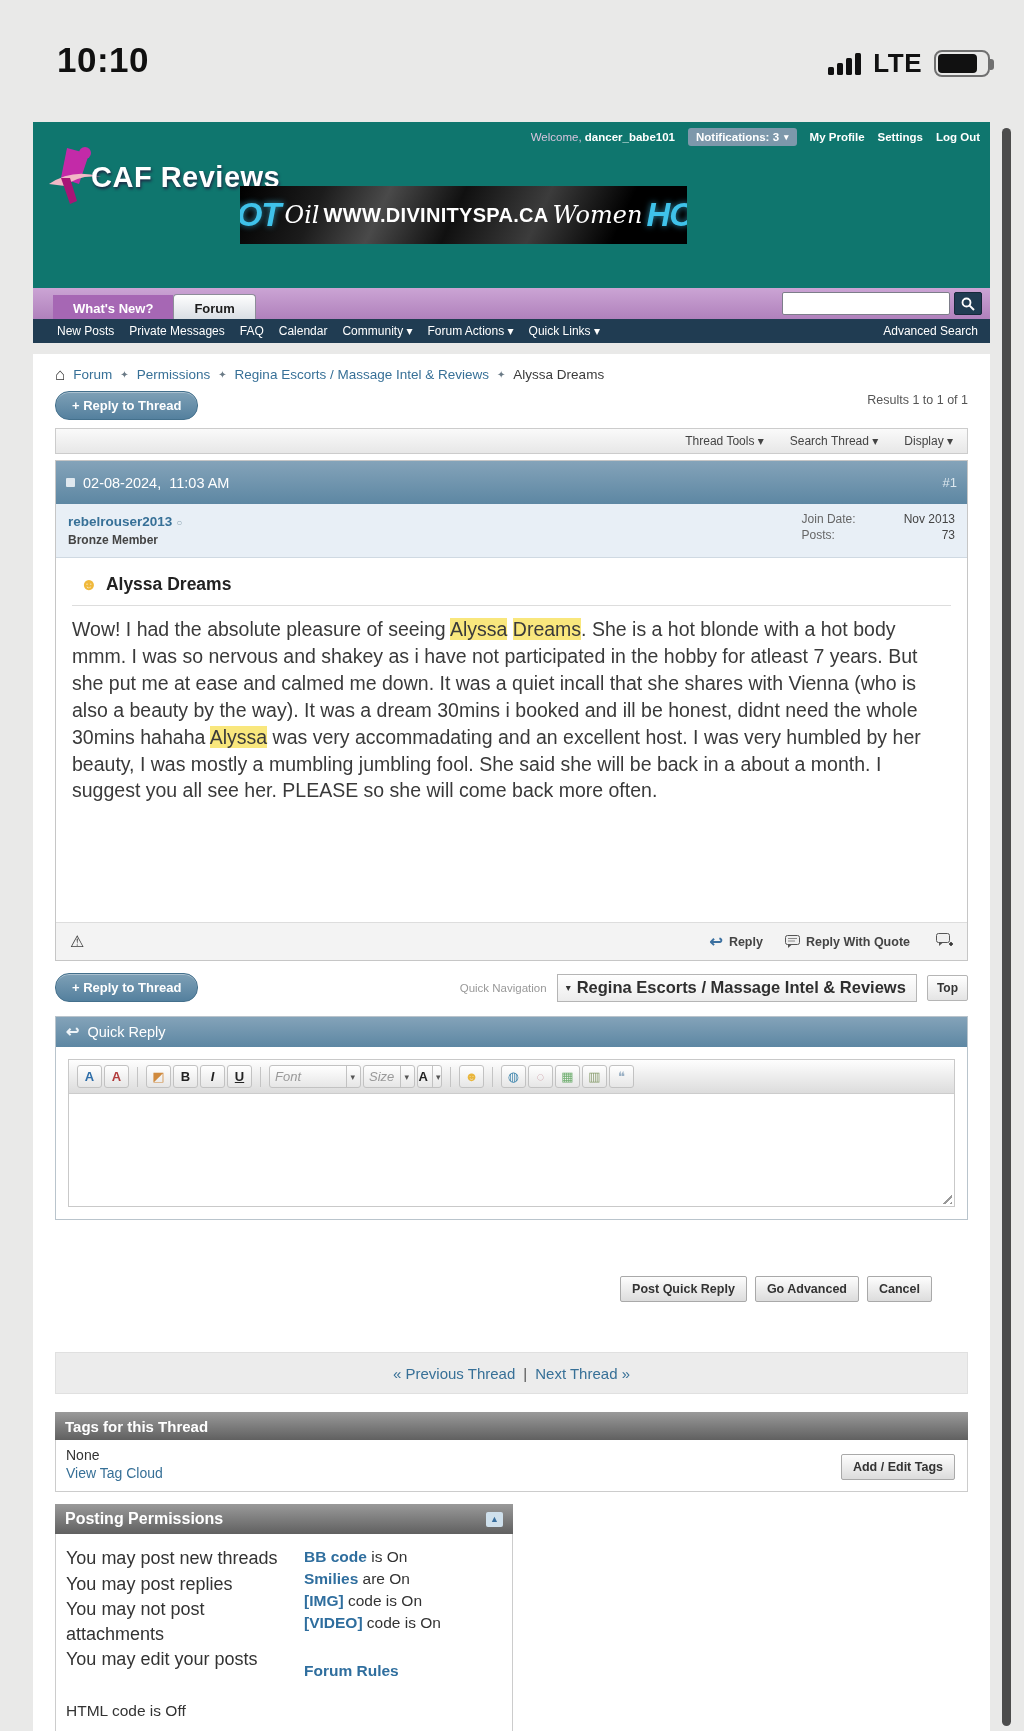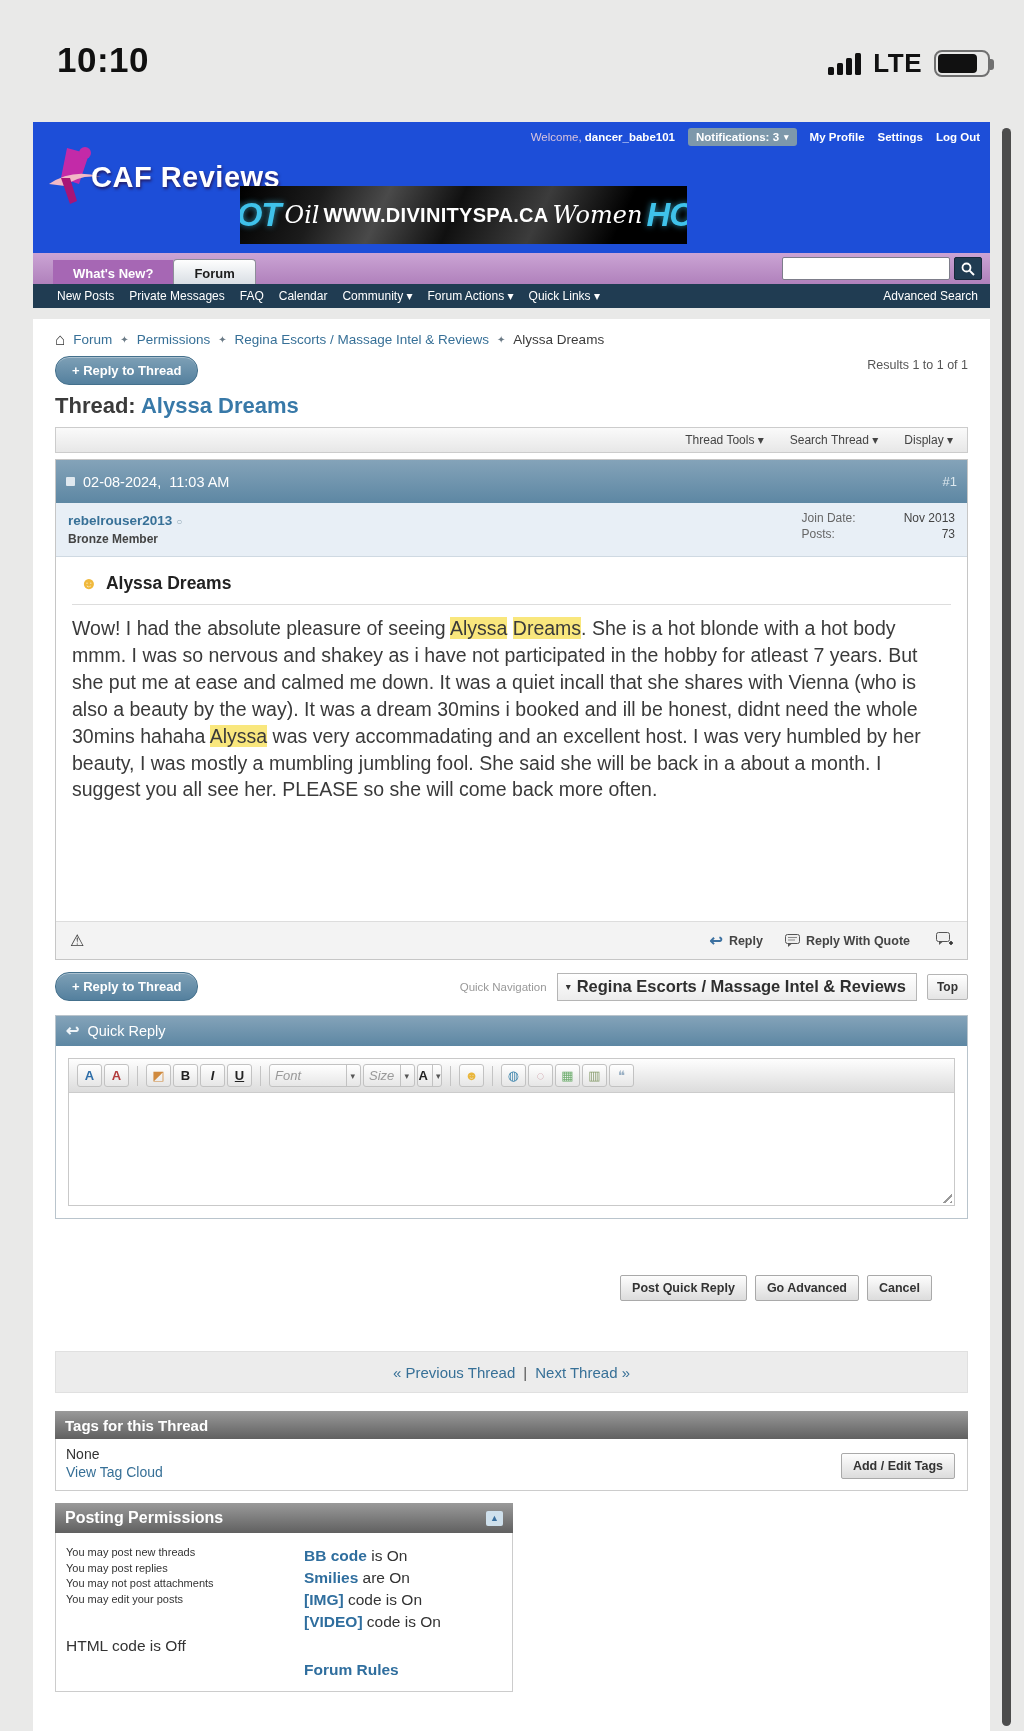--- a/index.html
+++ b/index.html
@@ -16,21 +16,21 @@
   .sb-signal i:nth-child(3){height:17px} .sb-signal i:nth-child(4){height:22px}
   .sb-lte { font-size:26px; font-weight:bold; color:#111; letter-spacing:.5px; }
   .sb-batt { position:relative; width:56px; height:27px; border:2px solid #707070; border-radius:8px; padding:2px; }
   .sb-batt .fill { width:82%; height:100%; background:#111; border-radius:4px; }
   .sb-batt .nub { position:absolute; right:-6px; top:7px; width:4px; height:11px; background:#707070; border-radius:0 3px 3px 0; }
 
   
   .page { position:absolute; left:33px; top:122px; width:957px; height:1609px; overflow:hidden; display:flex; flex-direction:column; }
 
   
-  .site-header { position:relative; height:131px; background:#1d4ed8; flex:none; }
+  .site-header { position:relative; height:166px; background:#0f766e; flex:none; }
   .user-strip { position:absolute; top:6px; right:10px; display:flex; align-items:center; gap:13px; font-size:11.5px; }
   .welcome { color:#d9c4de; } .welcome b { color:#fff; }
   .notif-chip { background:#7d98ab; color:#fff; font-weight:bold; border-radius:3px; padding:3px 8px; display:flex; gap:5px; align-items:center; cursor:pointer; }
   .strip-link { color:#fff; font-weight:bold; cursor:pointer; }
   .logo { position:absolute; left:10px; top:22px; display:flex; align-items:center; }
   .logo-text { color:#fff; font-size:29px; font-weight:bold; letter-spacing:.5px; text-shadow:1px 2px 3px rgba(40,5,50,.7); margin-left:-14px; }
   .banner { position:absolute; left:207px; top:64px; width:447px; height:58px; background:linear-gradient(115deg,#000 0%,#1c1c1c 18%,#4a4a4a 32%,#101010 48%,#3c3c3c 66%,#000 84%); display:flex; align-items:center; justify-content:center; gap:8px; cursor:pointer; overflow:hidden; }
   .bn-hot { color:#3fc2ea; font-size:33px; font-weight:bold; font-style:italic; letter-spacing:-1px; text-shadow:0 0 6px rgba(63,194,234,.7); }
   .bn-script { color:#fff; font-family:"DejaVu Serif", serif; font-style:italic; font-size:24px; margin:0 -4px; }
   .bn-url { color:#fff; font-size:20px; font-weight:bold; letter-spacing:.3px; }
@@ -137,21 +137,21 @@
   .tags-none { font-size:14px; color:#333; }
   .tag-cloud-link { font-size:14px; color:#377097; cursor:pointer; margin-top:2px; display:inline-block; }
   .addedit-btn { position:absolute; right:12px; top:14px; }
 
   
   .permissions { margin-top:12px; width:458px; }
   .permissions .panel-head { justify-content:space-between; height:30px; font-size:16px; }
   .collapse-btn { width:17px; height:15px; background:#cfe0ec; border-radius:2px; display:flex; align-items:center; justify-content:center; color:#3a6f9e; font-size:9px; cursor:pointer; }
   .perm-body { border:1px solid #ccc; border-top:none; background:#fff; padding:12px 10px; display:flex; }
   .perm-left { flex:1; }
-  .perm-rule { font-size:11px; color:#333; line-height:1.4; }
+  .perm-rule { font-size:18px; color:#333; line-height:1.4; }
   .perm-html { font-size:15.5px; color:#333; margin-top:30px; }
   .perm-right { width:198px; }
   .perm-code { font-size:15.5px; color:#333; line-height:1.42; }
   .perm-code .term { color:#2f6e9e; font-weight:bold; cursor:pointer; }
   .forum-rules { margin-top:28px; font-size:15.5px; font-weight:bold; color:#2f6e9e; cursor:pointer; }
 
   
   .scrollbar { position:absolute; left:1002px; top:128px; width:9px; height:1598px; background:#4c4c4c; border-radius:4.5px; }
 </style>
 </head>
@@ -247,24 +247,20 @@
       <span class="crumb-link">Regina Escorts / Massage Intel &amp; Reviews</span>
       <span class="crumb-sep">✦</span>
       <span class="crumb-current">Alyssa Dreams</span>
     </div>
 
     <div class="thread-actions">
       <button class="reply-pill">+ Reply to Thread</button>
       <span class="results-txt">Results 1 to 1 of 1</span>
     </div>
 
-    <div class="thread-title">
-      <span>Thread:</span>
-      <span class="tt-name">Alyssa Dreams</span>
-    </div>
 
     <div class="tools-bar">
       <span>Thread Tools ▾</span>
       <span>Search Thread ▾</span>
       <span>Display ▾</span>
     </div>
 
     <div class="post">
       <div class="post-head">
         <span class="ph-square"></span>

